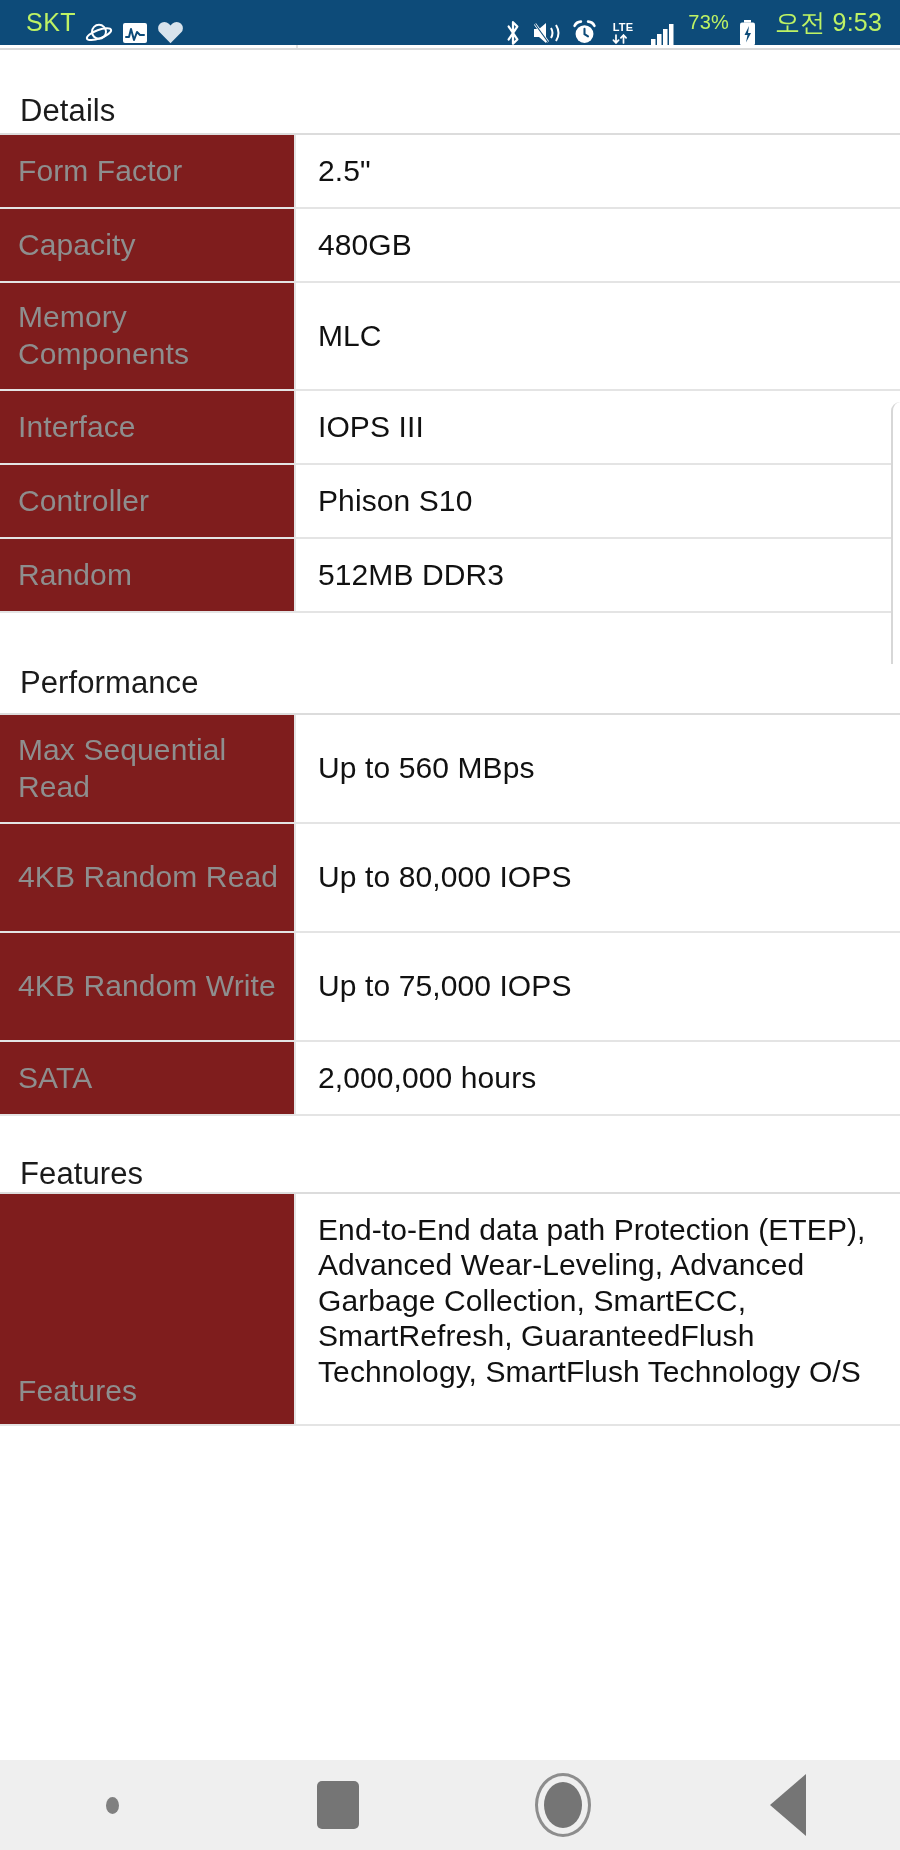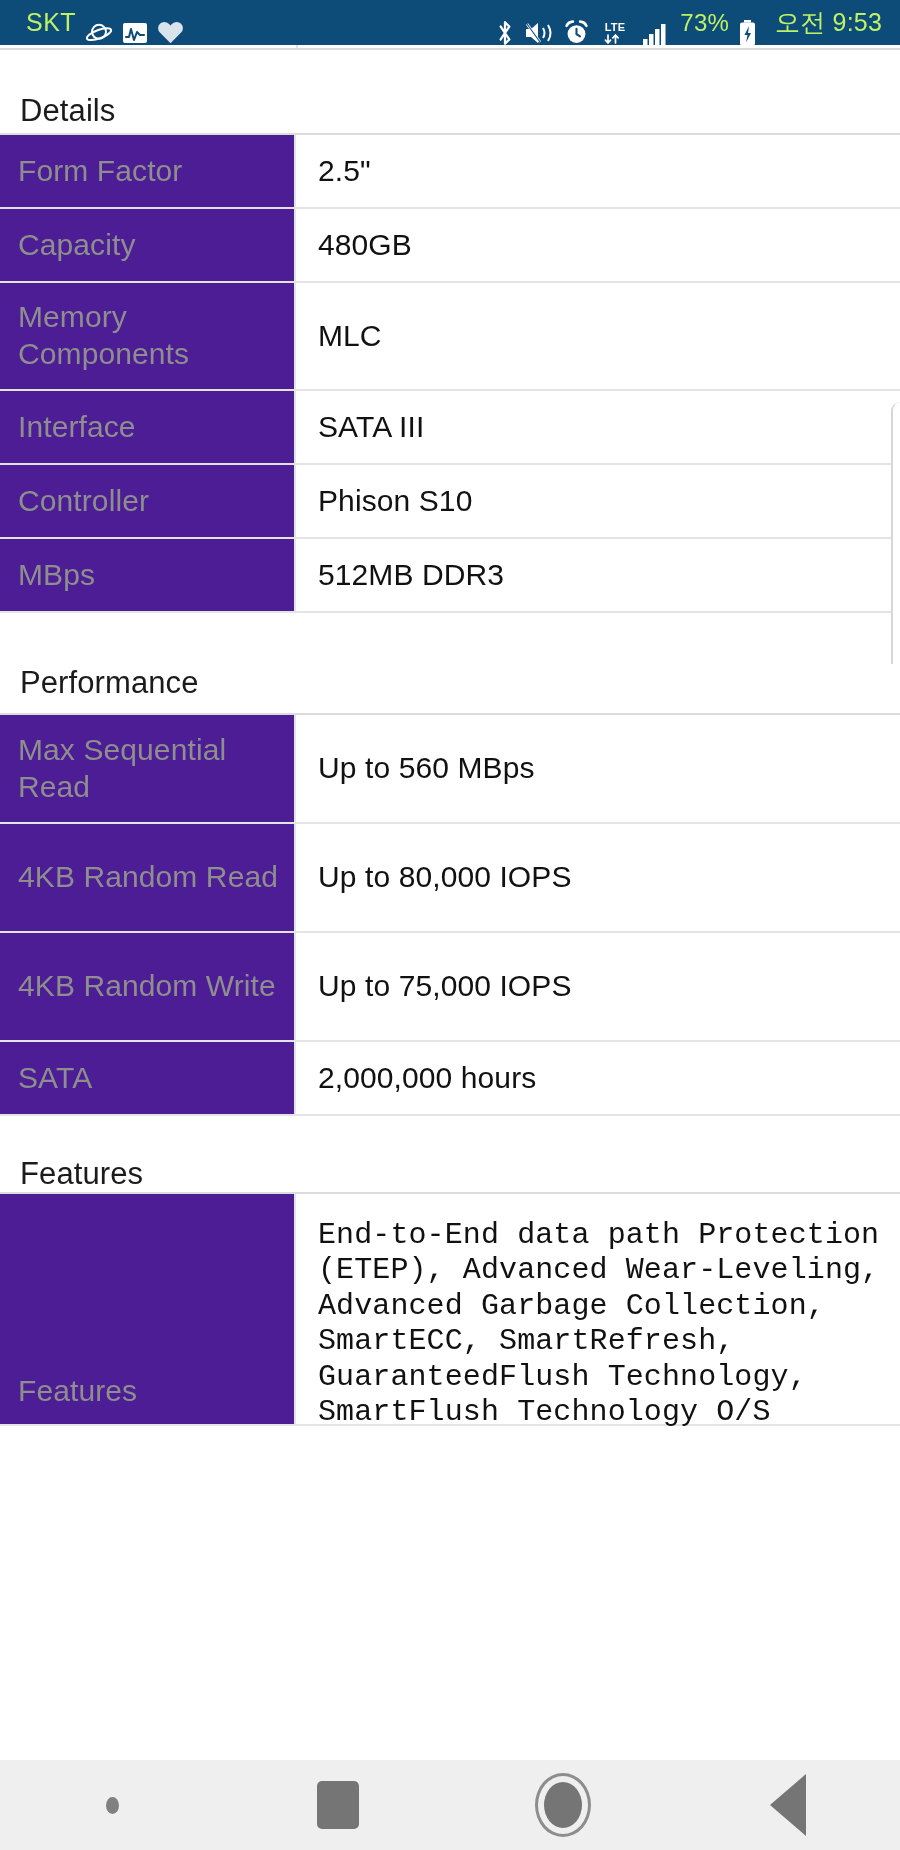--- a/index.html
+++ b/index.html
@@ -25,21 +25,21 @@
     justify-content: space-between;
     padding: 0 18px 0 26px;
     font-size: 25px;
     letter-spacing: 0.2px;
   }
   .sb-left, .sb-right { display: flex; align-items: center; }
   .sb-left { gap: 9px; }
   .sb-right { gap: 9px; }
   .sb-carrier { font-size: 25px; font-weight: 400; letter-spacing: 0.5px; }
   .sb-ico { display: inline-flex; align-items: center; justify-content: center; margin-top: 20px; }
-  .sb-pct { font-size: 24px; margin-left: 1px; }
+  .sb-pct { font-size: 20px; margin-left: 1px; }
   .sb-clock { font-size: 25px; margin-left: 9px; white-space: nowrap; }
 
   
   #content {
     position: absolute;
     top: 45px; left: 0;
     width: 900px;
     height: 1715px;
     background: #ffffff;
     overflow: hidden;
@@ -78,21 +78,21 @@
   
   .spec-row {
     display: flex;
     border-bottom: 2px solid #e4e4e4;
     background: #ffffff;
     min-height: 74px;
   }
   .spec-label {
     width: 296px;
     flex: 0 0 296px;
-    background: #4c1d95;
+    background: #7f1d1d;
     border-right: 2px solid #e4e4e4;
     color: #8e8e8e;
     font-size: 30px;
     line-height: 1.22;
     padding: 0 14px 0 18px;
     display: flex;
     align-items: center;
     letter-spacing: 0.1px;
   }
   .spec-value {
@@ -106,23 +106,22 @@
     align-items: center;
     letter-spacing: 0.1px;
   }
   .spec-row.tall .spec-label,
   .spec-row.tall .spec-value { align-items: center; }
 
   
   .spec-row.features { min-height: 230px; }
   .spec-row.features .spec-value {
     align-items: flex-start;
-    padding-top: 24px;
+    padding-top: 18px;
     line-height: 1.18;
-    font-family: Liberation Mono, monospace;
   }
   .spec-row.features .spec-label { align-items: flex-end; padding-bottom: 14px; }
 
   
   #table-right-edge {
     position: absolute;
     left: 891px;
     top: 357px;
     width: 9px;
     height: 262px;
@@ -283,30 +282,30 @@
     <div class="spec-value">480GB</div>
   </div>
 
   <div class="spec-row tall" style="height:108px">
     <div class="spec-label">Memory Components</div>
     <div class="spec-value">MLC</div>
   </div>
 
   <div class="spec-row" style="height:74px">
     <div class="spec-label">Interface</div>
-    <div class="spec-value">SATA III</div>
+    <div class="spec-value">IOPS III</div>
   </div>
 
   <div class="spec-row" style="height:74px">
     <div class="spec-label">Controller</div>
     <div class="spec-value">Phison S10</div>
   </div>
 
   <div class="spec-row" style="height:74px">
-    <div class="spec-label">MBps</div>
+    <div class="spec-label">Random</div>
     <div class="spec-value">512MB DDR3</div>
   </div>
 
   <div class="section-row" style="height:102px">
     <span class="section-title">Performance</span>
   </div>
 
   <div class="spec-row tall" style="height:109px">
     <div class="spec-label">Max Sequential Read</div>
     <div class="spec-value">Up to 560 MBps</div>

